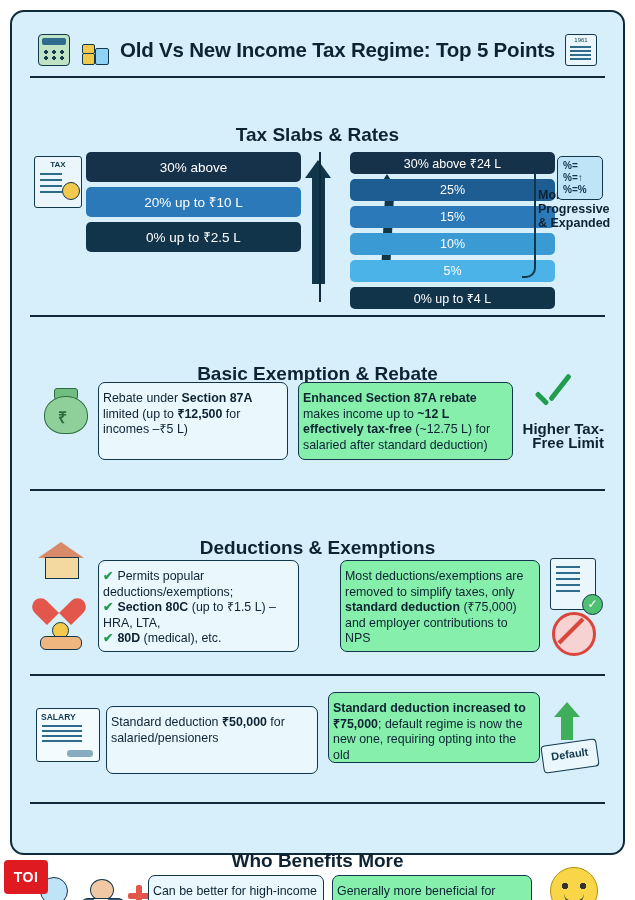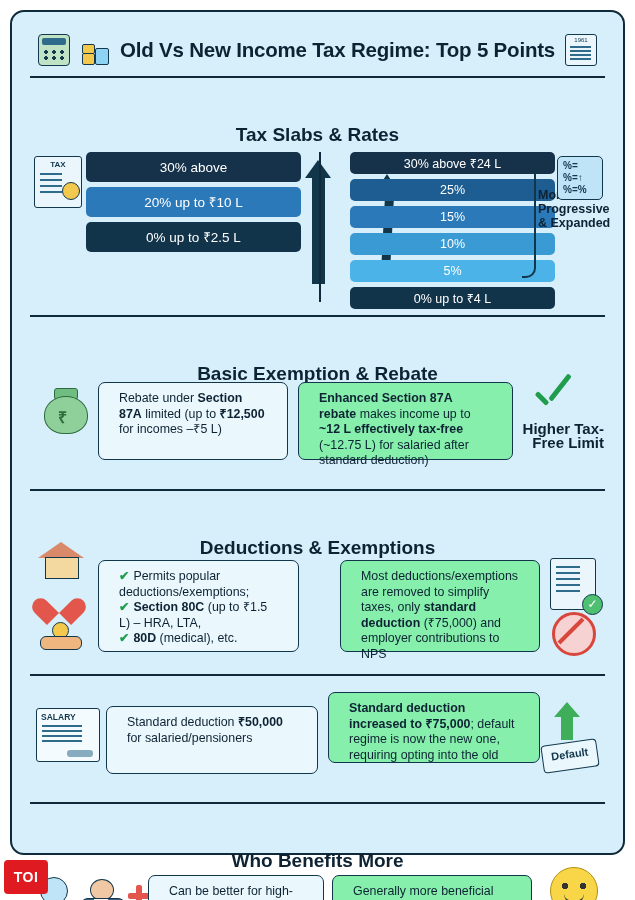--- a/index.html
+++ b/index.html
@@ -266,21 +266,21 @@
     font-weight: bold;
   }
 
   
   .cbox {
     position: absolute;
     background: #eaf7fd;
     border: 1.6px solid #11364a;
     border-radius: 7px;
     box-sizing: border-box;
-    padding: 8px 20px;
+    padding: 8px 4px;
     font-size: 12.4px;
     line-height: 15.5px;
     color: #0d2333;
   }
   .cbox.strong { background: #86efac; }
   b { font-weight: bold; }
 
   
   .money-bag {
     position: absolute;

